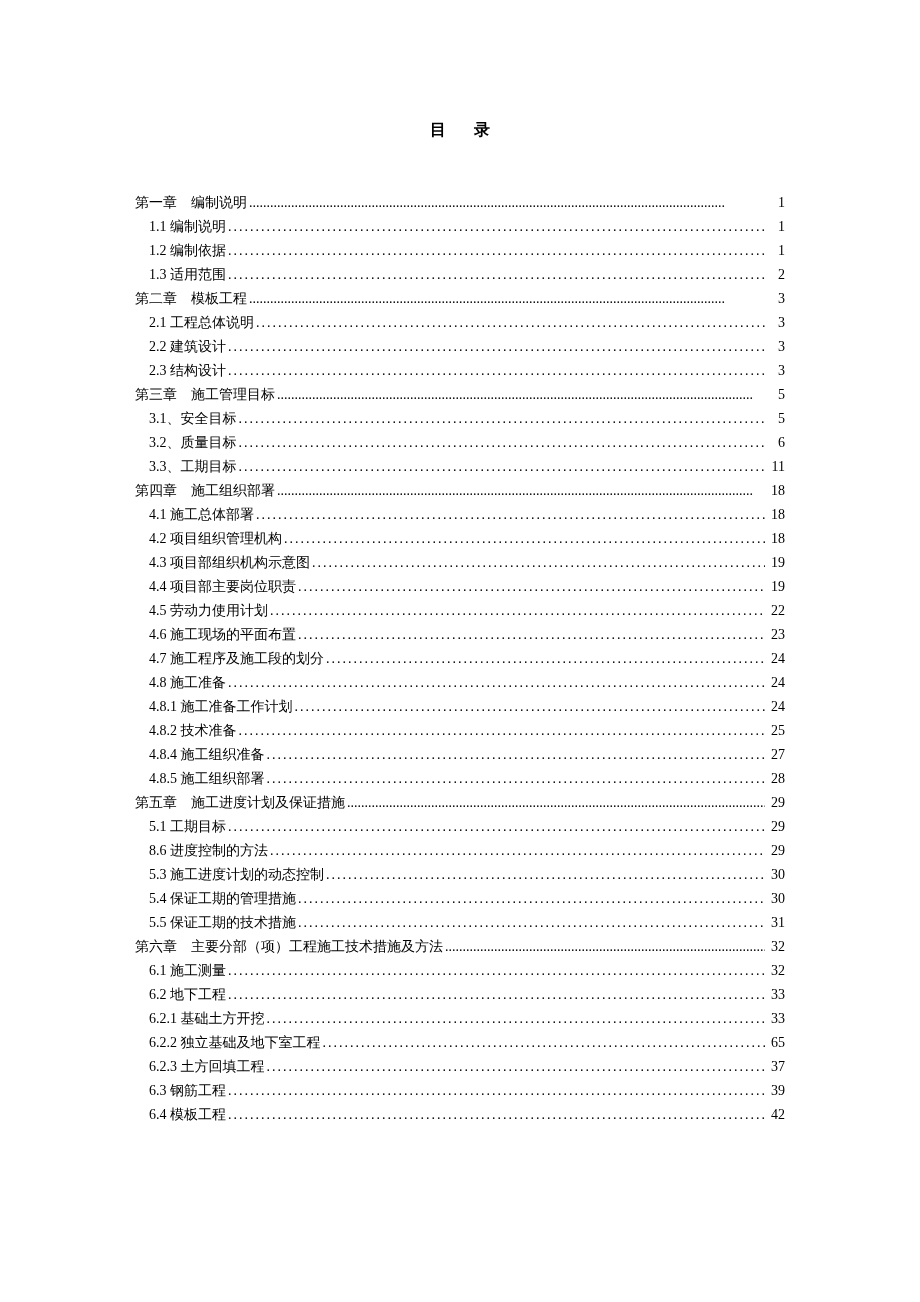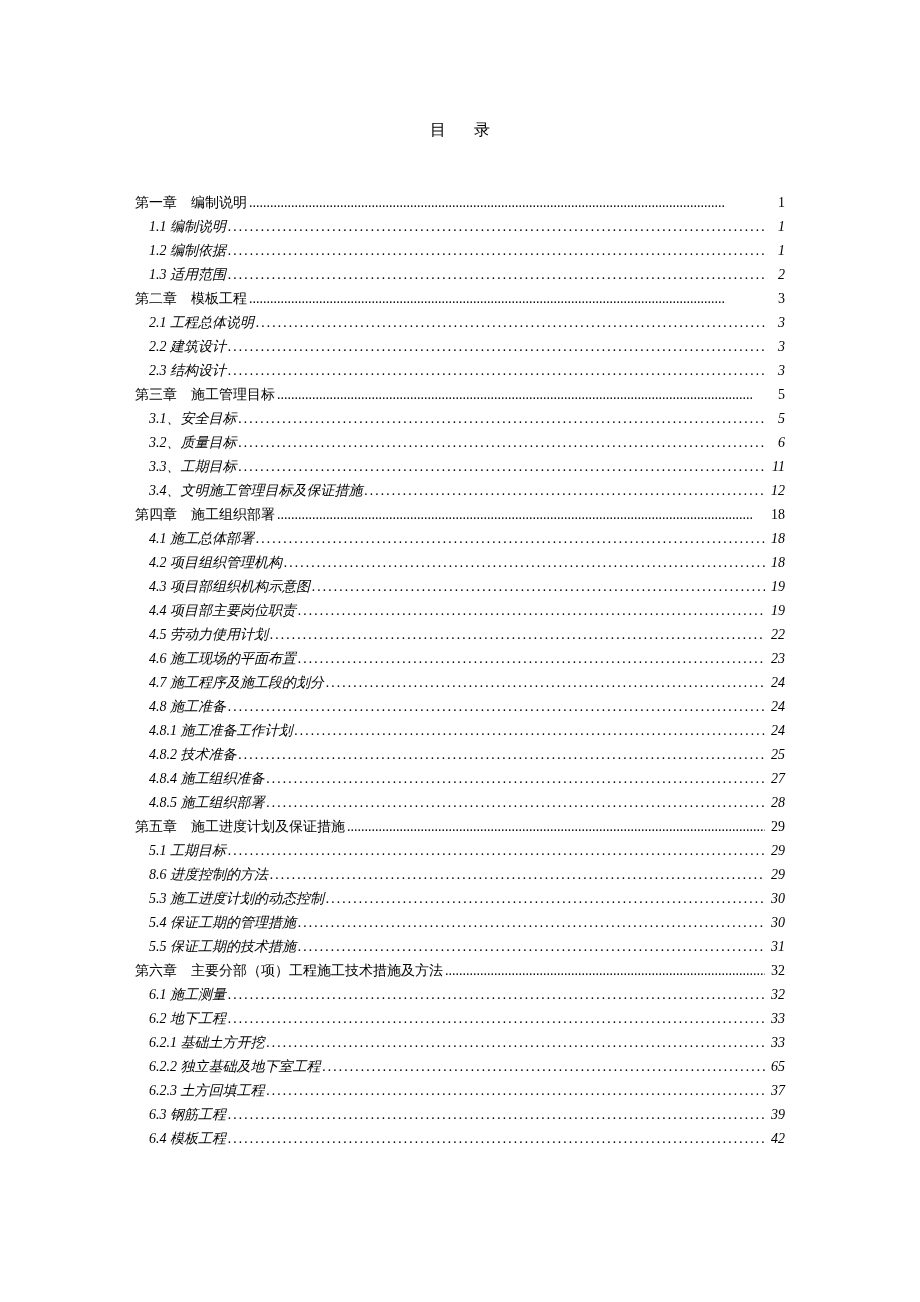--- a/index.html
+++ b/index.html
@@ -8,33 +8,33 @@
       height: 1302px;
       background: #fff;
       font-family: "SimSun", "宋体", serif;
       padding: 120px 135px 60px 135px;
       font-size: 14px;
       color: #000;
     }
     .title {
       text-align: center;
       font-size: 16px;
-      font-weight: normal;
+      font-weight: bold;
       letter-spacing: 28px;
       margin-bottom: 50px;
       padding-left: 28px;
     }
     .toc { width: 100%; }
     .entry {
       display: flex;
       align-items: flex-start;
       line-height: 24px;
       white-space: nowrap;
     }
-    .entry.sub { padding-left: 14px; font-style: italic; }
+    .entry.sub { padding-left: 14px; }
     .label { flex-shrink: 0; }
     .leader {
       flex: 1;
       overflow: hidden;
       letter-spacing: 2px;
       color: #000;
       margin: 0 2px;
     }
     .leader.dots::before {
       content: "........................................................................................................................................";
@@ -104,25 +104,20 @@
     <div class="entry sub">
       <span class="label">3.2、质量目标</span>
       <span class="leader dots"></span>
       <span class="pg">6</span>
     </div>
     <div class="entry sub">
       <span class="label">3.3、工期目标</span>
       <span class="leader dots"></span>
       <span class="pg">11</span>
     </div>
-    <div class="entry sub">
-      <span class="label">3.4、文明施工管理目标及保证措施</span>
-      <span class="leader dots"></span>
-      <span class="pg">12</span>
-    </div>
     <div class="entry">
       <span class="label">第四章　施工组织部署</span>
       <span class="leader thin"></span>
       <span class="pg">18</span>
     </div>
     <div class="entry sub">
       <span class="label">4.1 施工总体部署</span>
       <span class="leader dots"></span>
       <span class="pg">18</span>
     </div>

